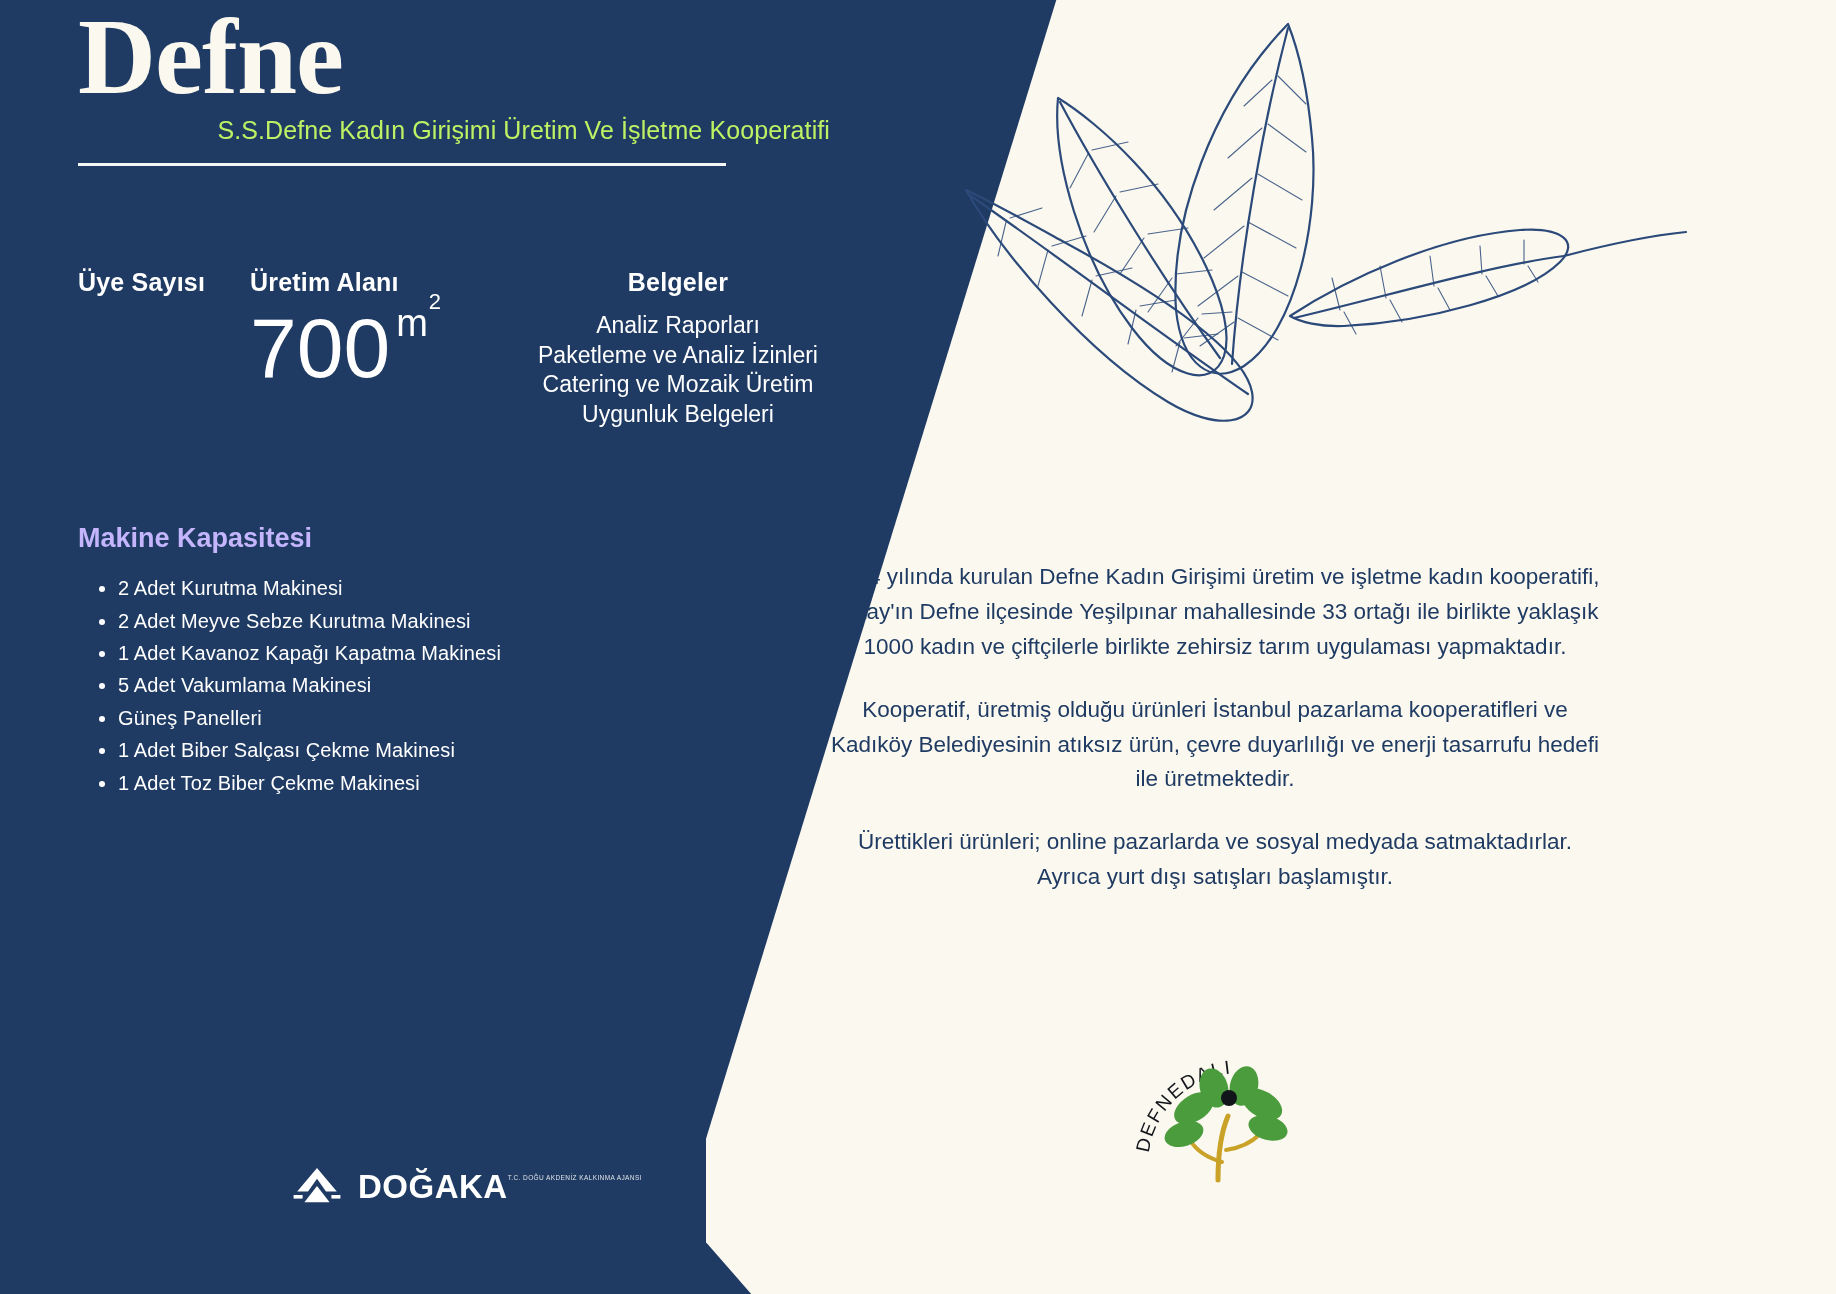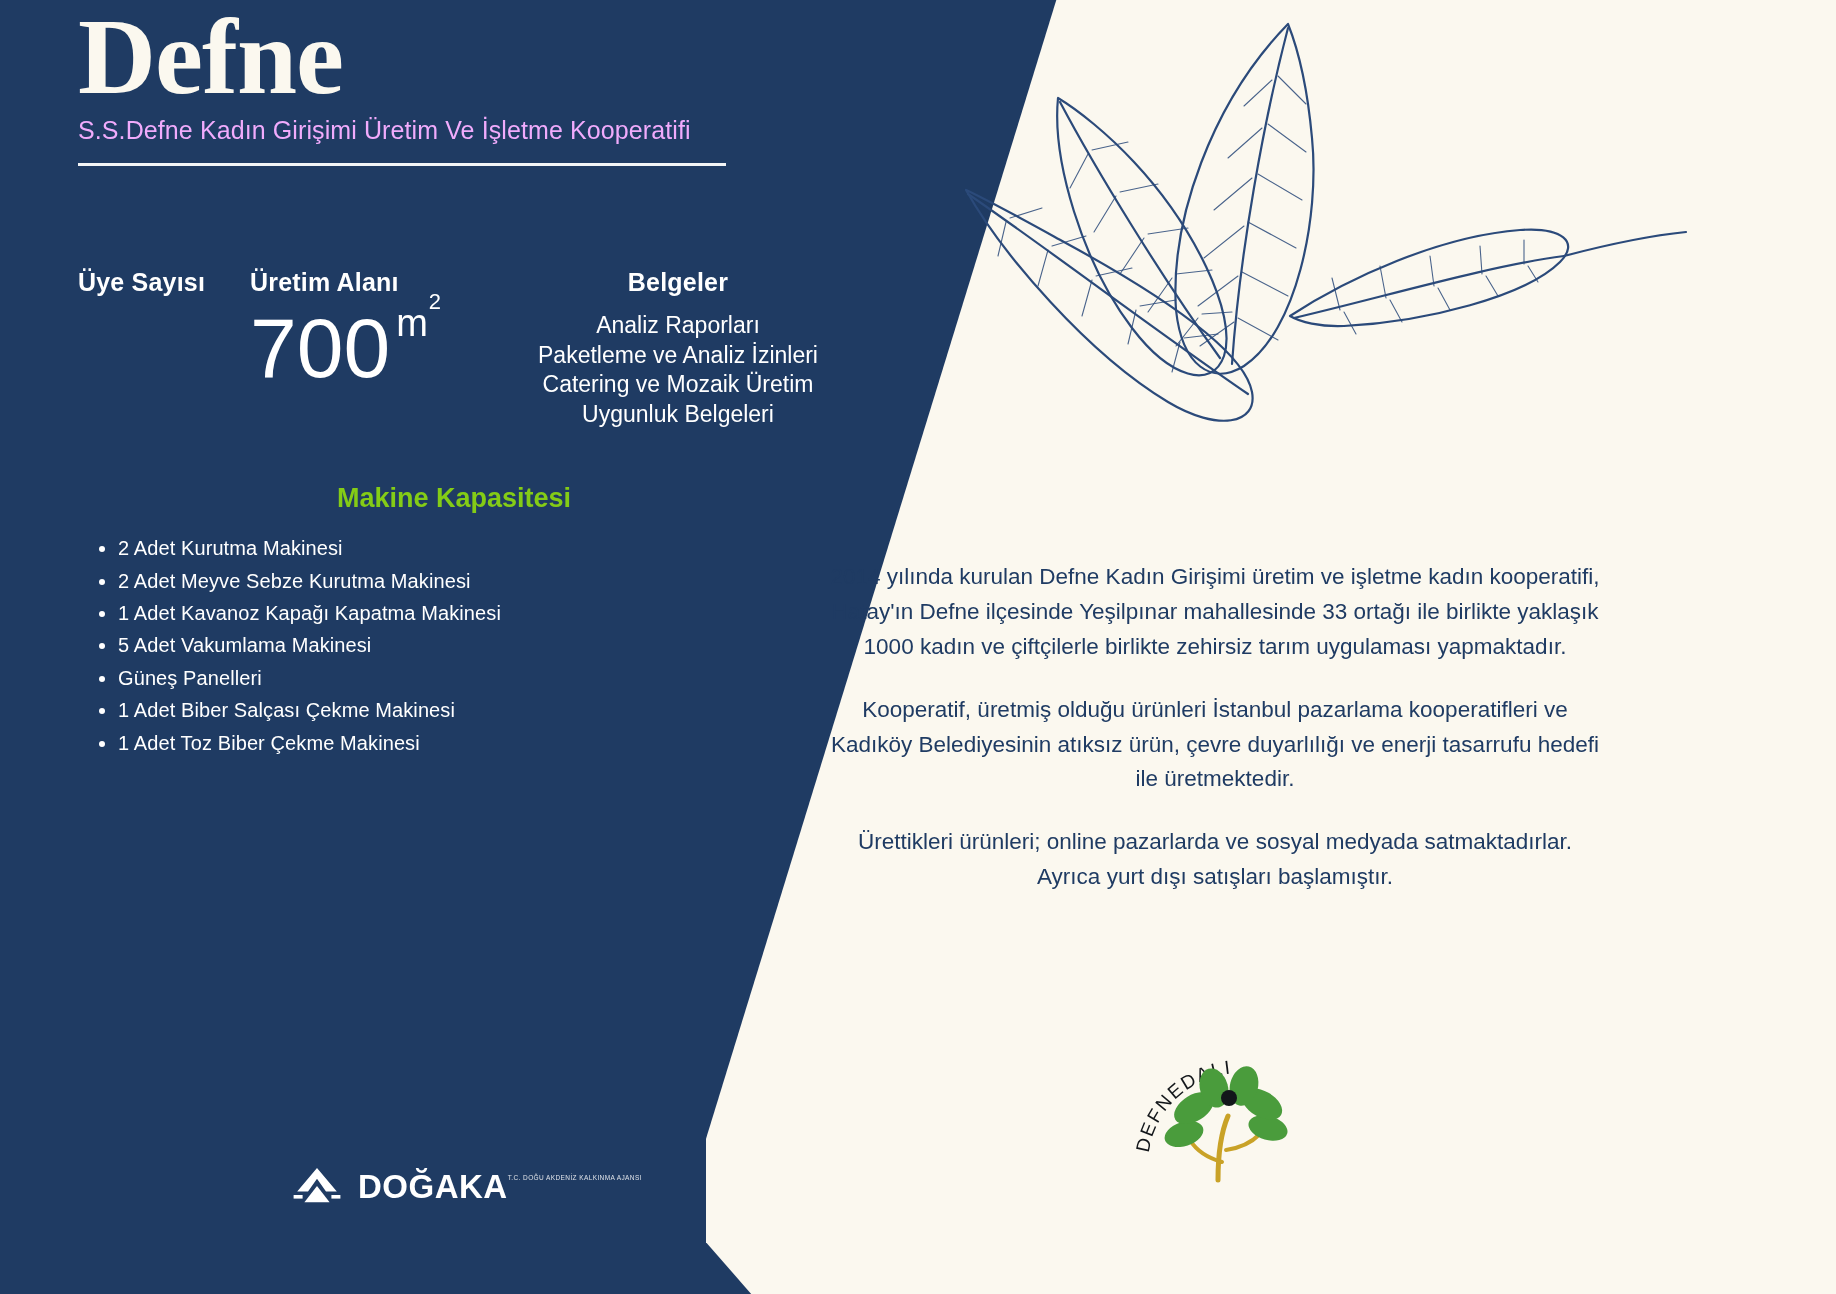--- a/index.html
+++ b/index.html
@@ -61,24 +61,25 @@
     font-family: "Liberation Serif", serif;
     color: #fbf8ef;
     font-size: 108px;
     font-weight: bold;
     line-height: 1.06;
     margin-top: 0;
     letter-spacing: -1px;
   }
 
   .subtitle {
-    color: #f0abfc;
+    color: #bef264;
     font-size: 25px;
     margin-top: 2px;
     letter-spacing: .1px;
+    text-align: right;
   }
 
   .rule {
     width: 648px;
     height: 3px;
     background: #ffffff;
     margin-top: 18px;
     opacity: .95;
   }
 
@@ -122,25 +123,24 @@
   .docs-list {
     color: #ffffff;
     font-size: 23px;
     line-height: 1.28;
     margin-top: 14px;
     white-space: nowrap;
   }
 
   
   .machine-title {
-    color: #84cc16;
+    color: #c4b5fd;
     font-size: 27px;
     font-weight: bold;
-    margin-top: 54px;
-    text-align: center;
+    margin-top: 94px;
   }
 
   .machine-list {
     margin-top: 18px;
     padding-left: 40px;
   }
   .machine-list li {
     color: #ffffff;
     font-size: 20px;
     line-height: 1.62;

